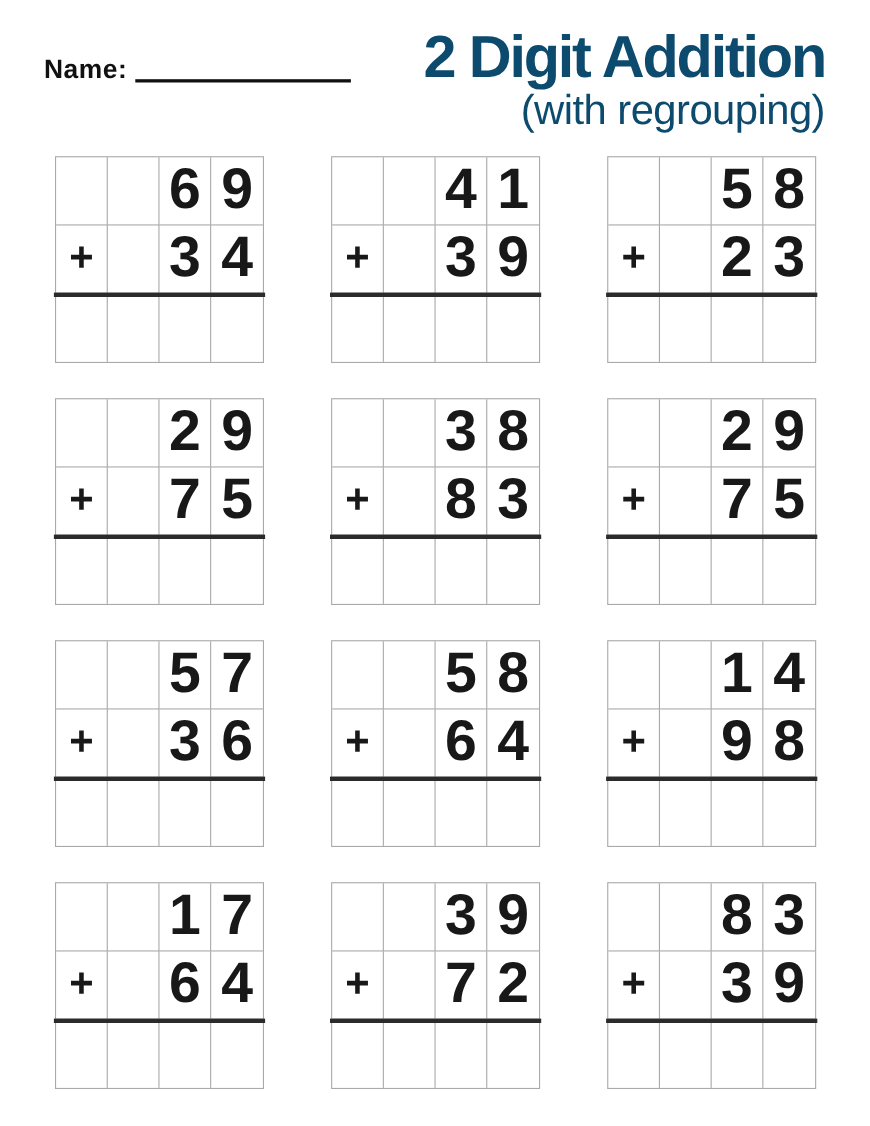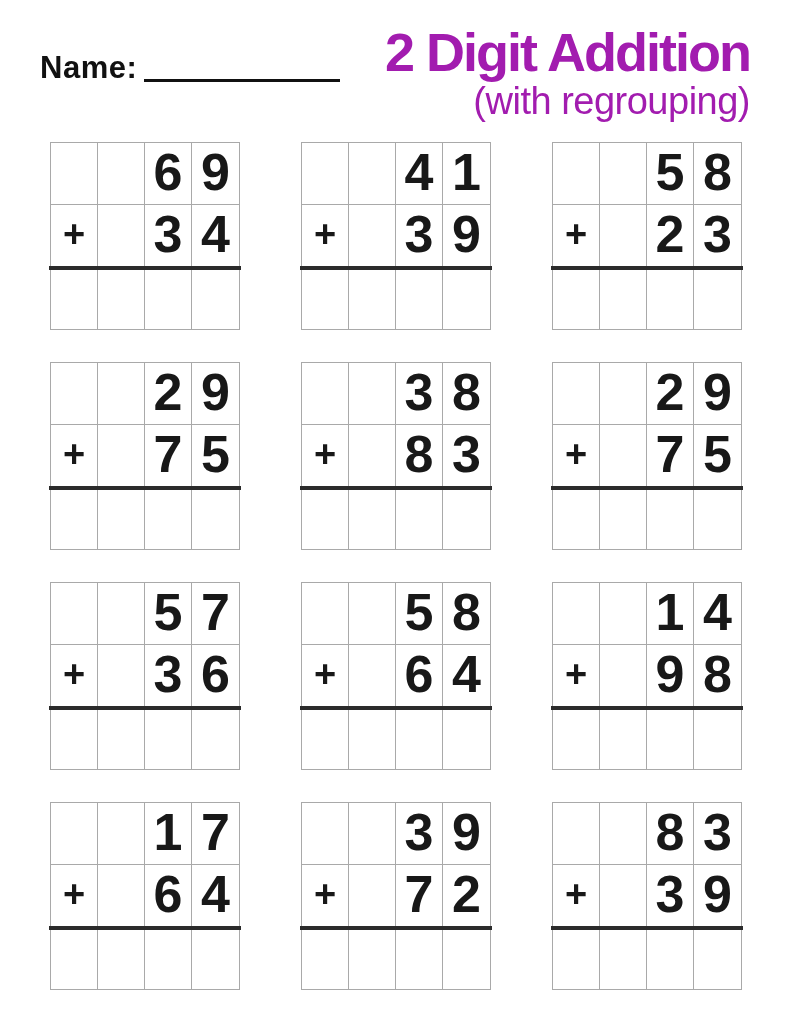--- a/index.html
+++ b/index.html
@@ -18,40 +18,40 @@
 
   
   .name-block {
     position: absolute;
     left: 40px;
     top: 52px;
     display: flex;
     align-items: flex-end;
   }
   .name-label {
-    font-size: 31px;
+    font-size: 24px;
     font-weight: bold;
     color: #111111;
     letter-spacing: 0.5px;
     line-height: 1;
   }
   .name-line {
     display: inline-block;
     width: 196px;
     height: 0;
     border-bottom: 3px solid #111111;
     margin-left: 7px;
     margin-bottom: 1px;
   }
   .title-block {
     position: absolute;
     right: 41px;
     top: 24px;
     text-align: right;
-    color: #a21caf;
+    color: #0c4a6e;
   }
   .title {
     font-size: 54px;
     font-weight: bold;
     letter-spacing: -2px;
     line-height: 1.05;
     white-space: nowrap;
   }
   .subtitle {
     font-size: 38px;

